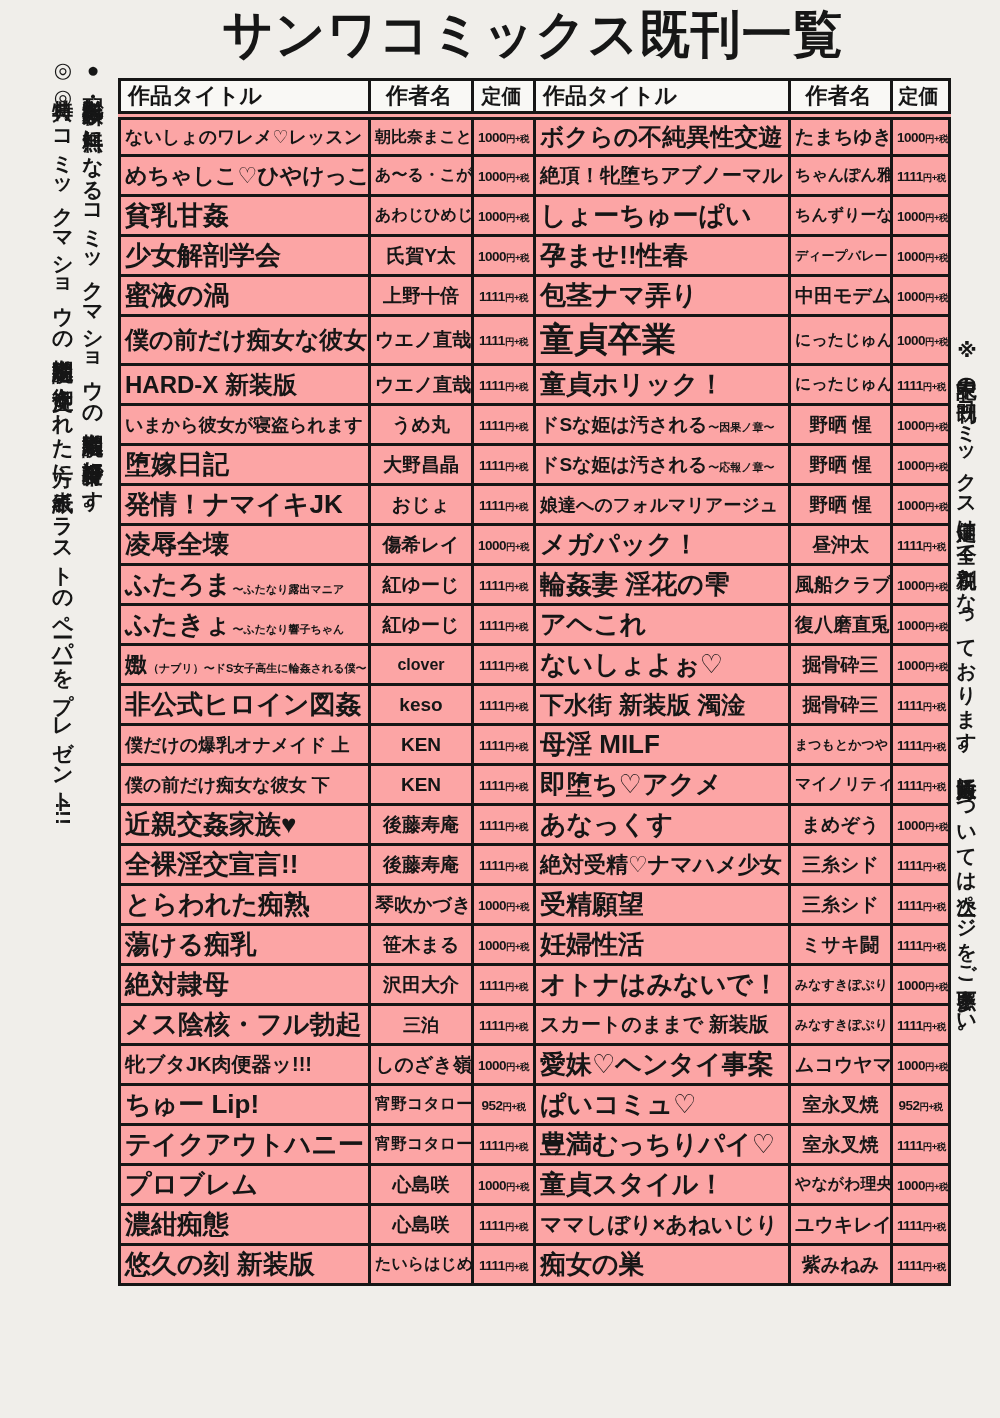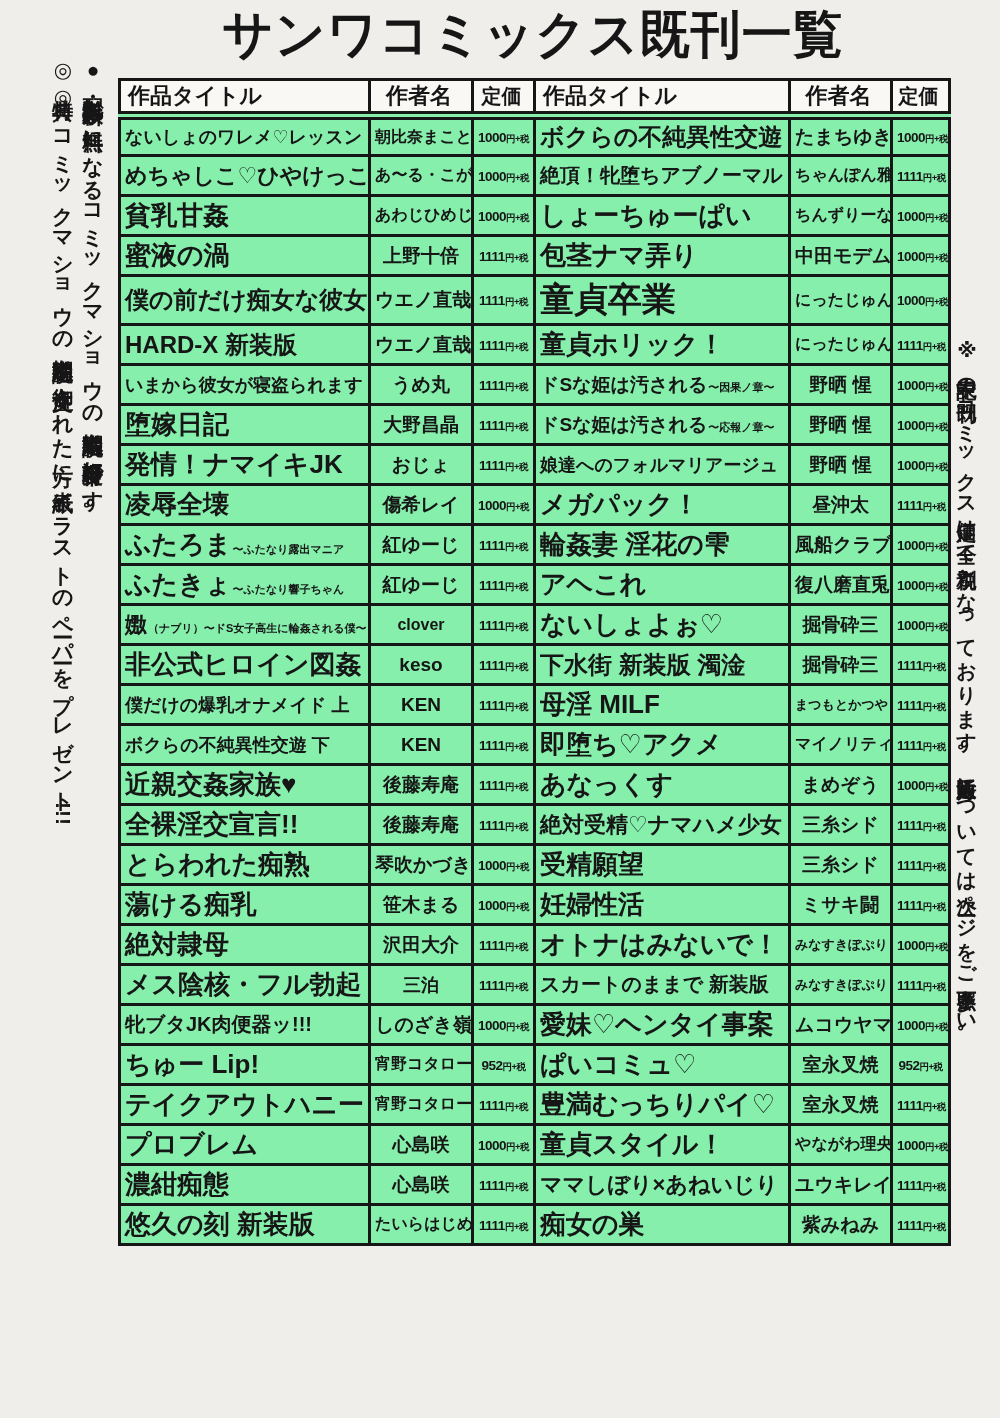--- a/index.html
+++ b/index.html
@@ -9,21 +9,21 @@
     font-size:50px;font-weight:800;letter-spacing:1px;color:#161616;transform:scaleY(1.04);transform-origin:top;}
   
   .vnotes-left{position:absolute;left:48px;top:58px;height:1350px;
     writing-mode:vertical-rl;text-orientation:mixed;
     font-size:21px;font-weight:700;line-height:1.42;letter-spacing:1px;}
   .vnote-right{position:absolute;left:954px;top:338px;height:1076px;
     writing-mode:vertical-rl;text-orientation:mixed;
     font-size:20px;font-weight:700;letter-spacing:0.5px;}
   
   table.catalog{position:absolute;left:118px;top:78px;width:830px;
-    border-collapse:collapse;table-layout:fixed;background:#86efac;}
+    border-collapse:collapse;table-layout:fixed;background:#fca5a5;}
   table.catalog th,table.catalog td{border:3px solid #161616;overflow:hidden;white-space:nowrap;padding:0 4px;}
   table.catalog thead th{height:28px;font-size:22px;font-weight:800;text-align:left;
     border-bottom:9px double #161616;background:#f9f8f5;padding-left:7px;}
   table.catalog thead th.h-author{text-align:center;padding-left:0;}
   table.catalog thead th.h-price{text-align:center;padding-left:0;font-size:20px;}
   table.catalog tbody tr{height:40px;}
   td.c-title{font-weight:800;padding-left:6px;}
   td.c-title .tmain{font-weight:800;letter-spacing:0;}
   td.c-title .tsub{font-size:11px;font-weight:800;margin-left:1px;}
   td.c-author{text-align:center;font-weight:700;padding:0 2px;}
@@ -83,20 +83,28 @@
         </tr>
         <tr>
           <td class="c-title"><span class="tmain" style="font-size: 26px;">貧乳甘姦</span></td>
           <td class="c-author" style="font-size: 16px;">あわじひめじ</td>
           <td class="c-price"><span class="pnum">1000</span><span class="psuf">円+税</span></td>
           <td class="c-title"><span class="tmain" style="font-size: 26px;">しょーちゅーぱい</span></td>
           <td class="c-author" style="font-size: 16px;">ちんずりーな</td>
           <td class="c-price"><span class="pnum">1000</span><span class="psuf">円+税</span></td>
         </tr>
         <tr>
+          <td class="c-title"><span class="tmain" style="font-size: 26px;">少女解剖学会</span></td>
+          <td class="c-author" style="font-size: 19px;">氏賀Y太</td>
+          <td class="c-price"><span class="pnum">1000</span><span class="psuf">円+税</span></td>
+          <td class="c-title"><span class="tmain" style="font-size: 26px;">孕ませ!!性春</span></td>
+          <td class="c-author" style="font-size: 13px;">ディープバレー</td>
+          <td class="c-price"><span class="pnum">1000</span><span class="psuf">円+税</span></td>
+        </tr>
+        <tr>
           <td class="c-title"><span class="tmain" style="font-size: 26px;">蜜液の渦</span></td>
           <td class="c-author" style="font-size: 19px;">上野十倍</td>
           <td class="c-price"><span class="pnum">1111</span><span class="psuf">円+税</span></td>
           <td class="c-title"><span class="tmain" style="font-size: 26px;">包茎ナマ弄り</span></td>
           <td class="c-author" style="font-size: 19px;">中田モデム</td>
           <td class="c-price"><span class="pnum">1000</span><span class="psuf">円+税</span></td>
         </tr>
         <tr>
           <td class="c-title"><span class="tmain" style="font-size: 24px;">僕の前だけ痴女な彼女</span></td>
           <td class="c-author" style="font-size: 19px;">ウエノ直哉</td>
@@ -179,21 +187,21 @@
         </tr>
         <tr>
           <td class="c-title"><span class="tmain" style="font-size: 18px;">僕だけの爆乳オナメイド 上</span></td>
           <td class="c-author" style="font-size: 19px;">KEN</td>
           <td class="c-price"><span class="pnum">1111</span><span class="psuf">円+税</span></td>
           <td class="c-title"><span class="tmain" style="font-size: 26px;">母淫 MILF</span></td>
           <td class="c-author" style="font-size: 13px;">まつもとかつや</td>
           <td class="c-price"><span class="pnum">1111</span><span class="psuf">円+税</span></td>
         </tr>
         <tr>
-          <td class="c-title"><span class="tmain" style="font-size: 18px;">ボクらの不純異性交遊 下</span></td>
+          <td class="c-title"><span class="tmain" style="font-size: 18px;">僕の前だけ痴女な彼女 下</span></td>
           <td class="c-author" style="font-size: 19px;">KEN</td>
           <td class="c-price"><span class="pnum">1111</span><span class="psuf">円+税</span></td>
           <td class="c-title"><span class="tmain" style="font-size: 26px;">即堕ち♡アクメ</span></td>
           <td class="c-author" style="font-size: 16px;">マイノリティ</td>
           <td class="c-price"><span class="pnum">1111</span><span class="psuf">円+税</span></td>
         </tr>
         <tr>
           <td class="c-title"><span class="tmain" style="font-size: 26px;">近親交姦家族♥</span></td>
           <td class="c-author" style="font-size: 19px;">後藤寿庵</td>
           <td class="c-price"><span class="pnum">1111</span><span class="psuf">円+税</span></td>

